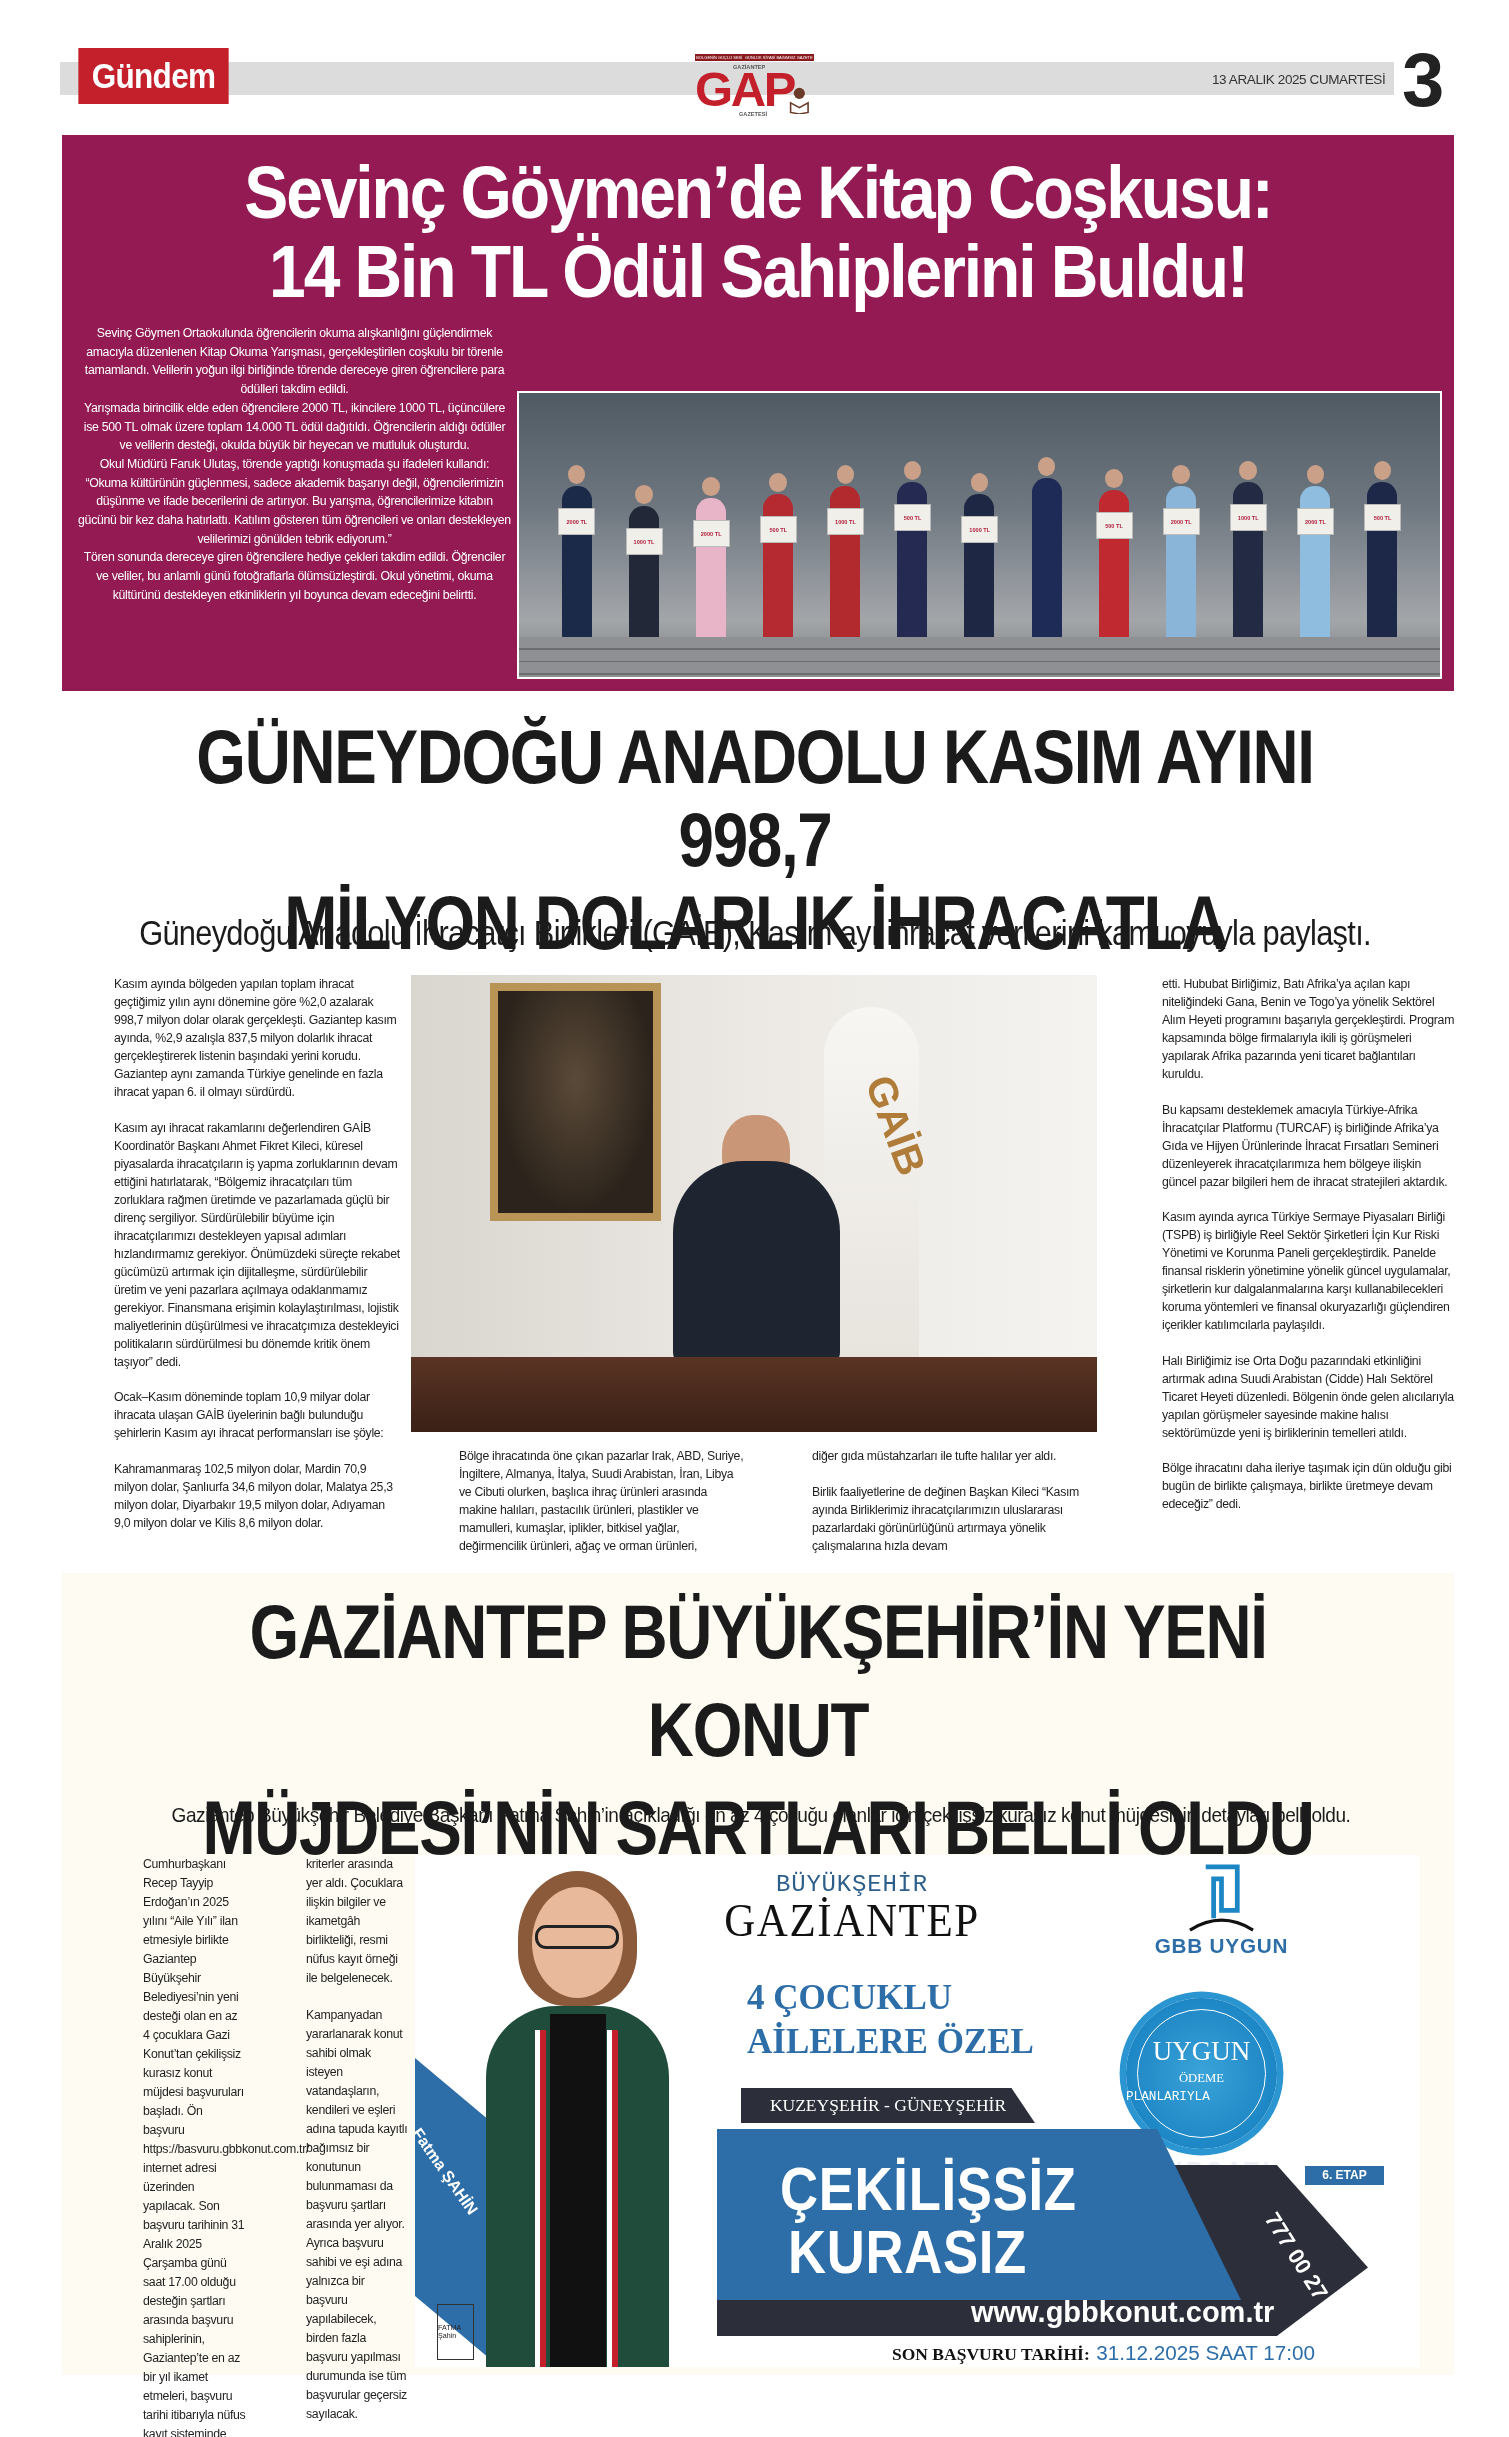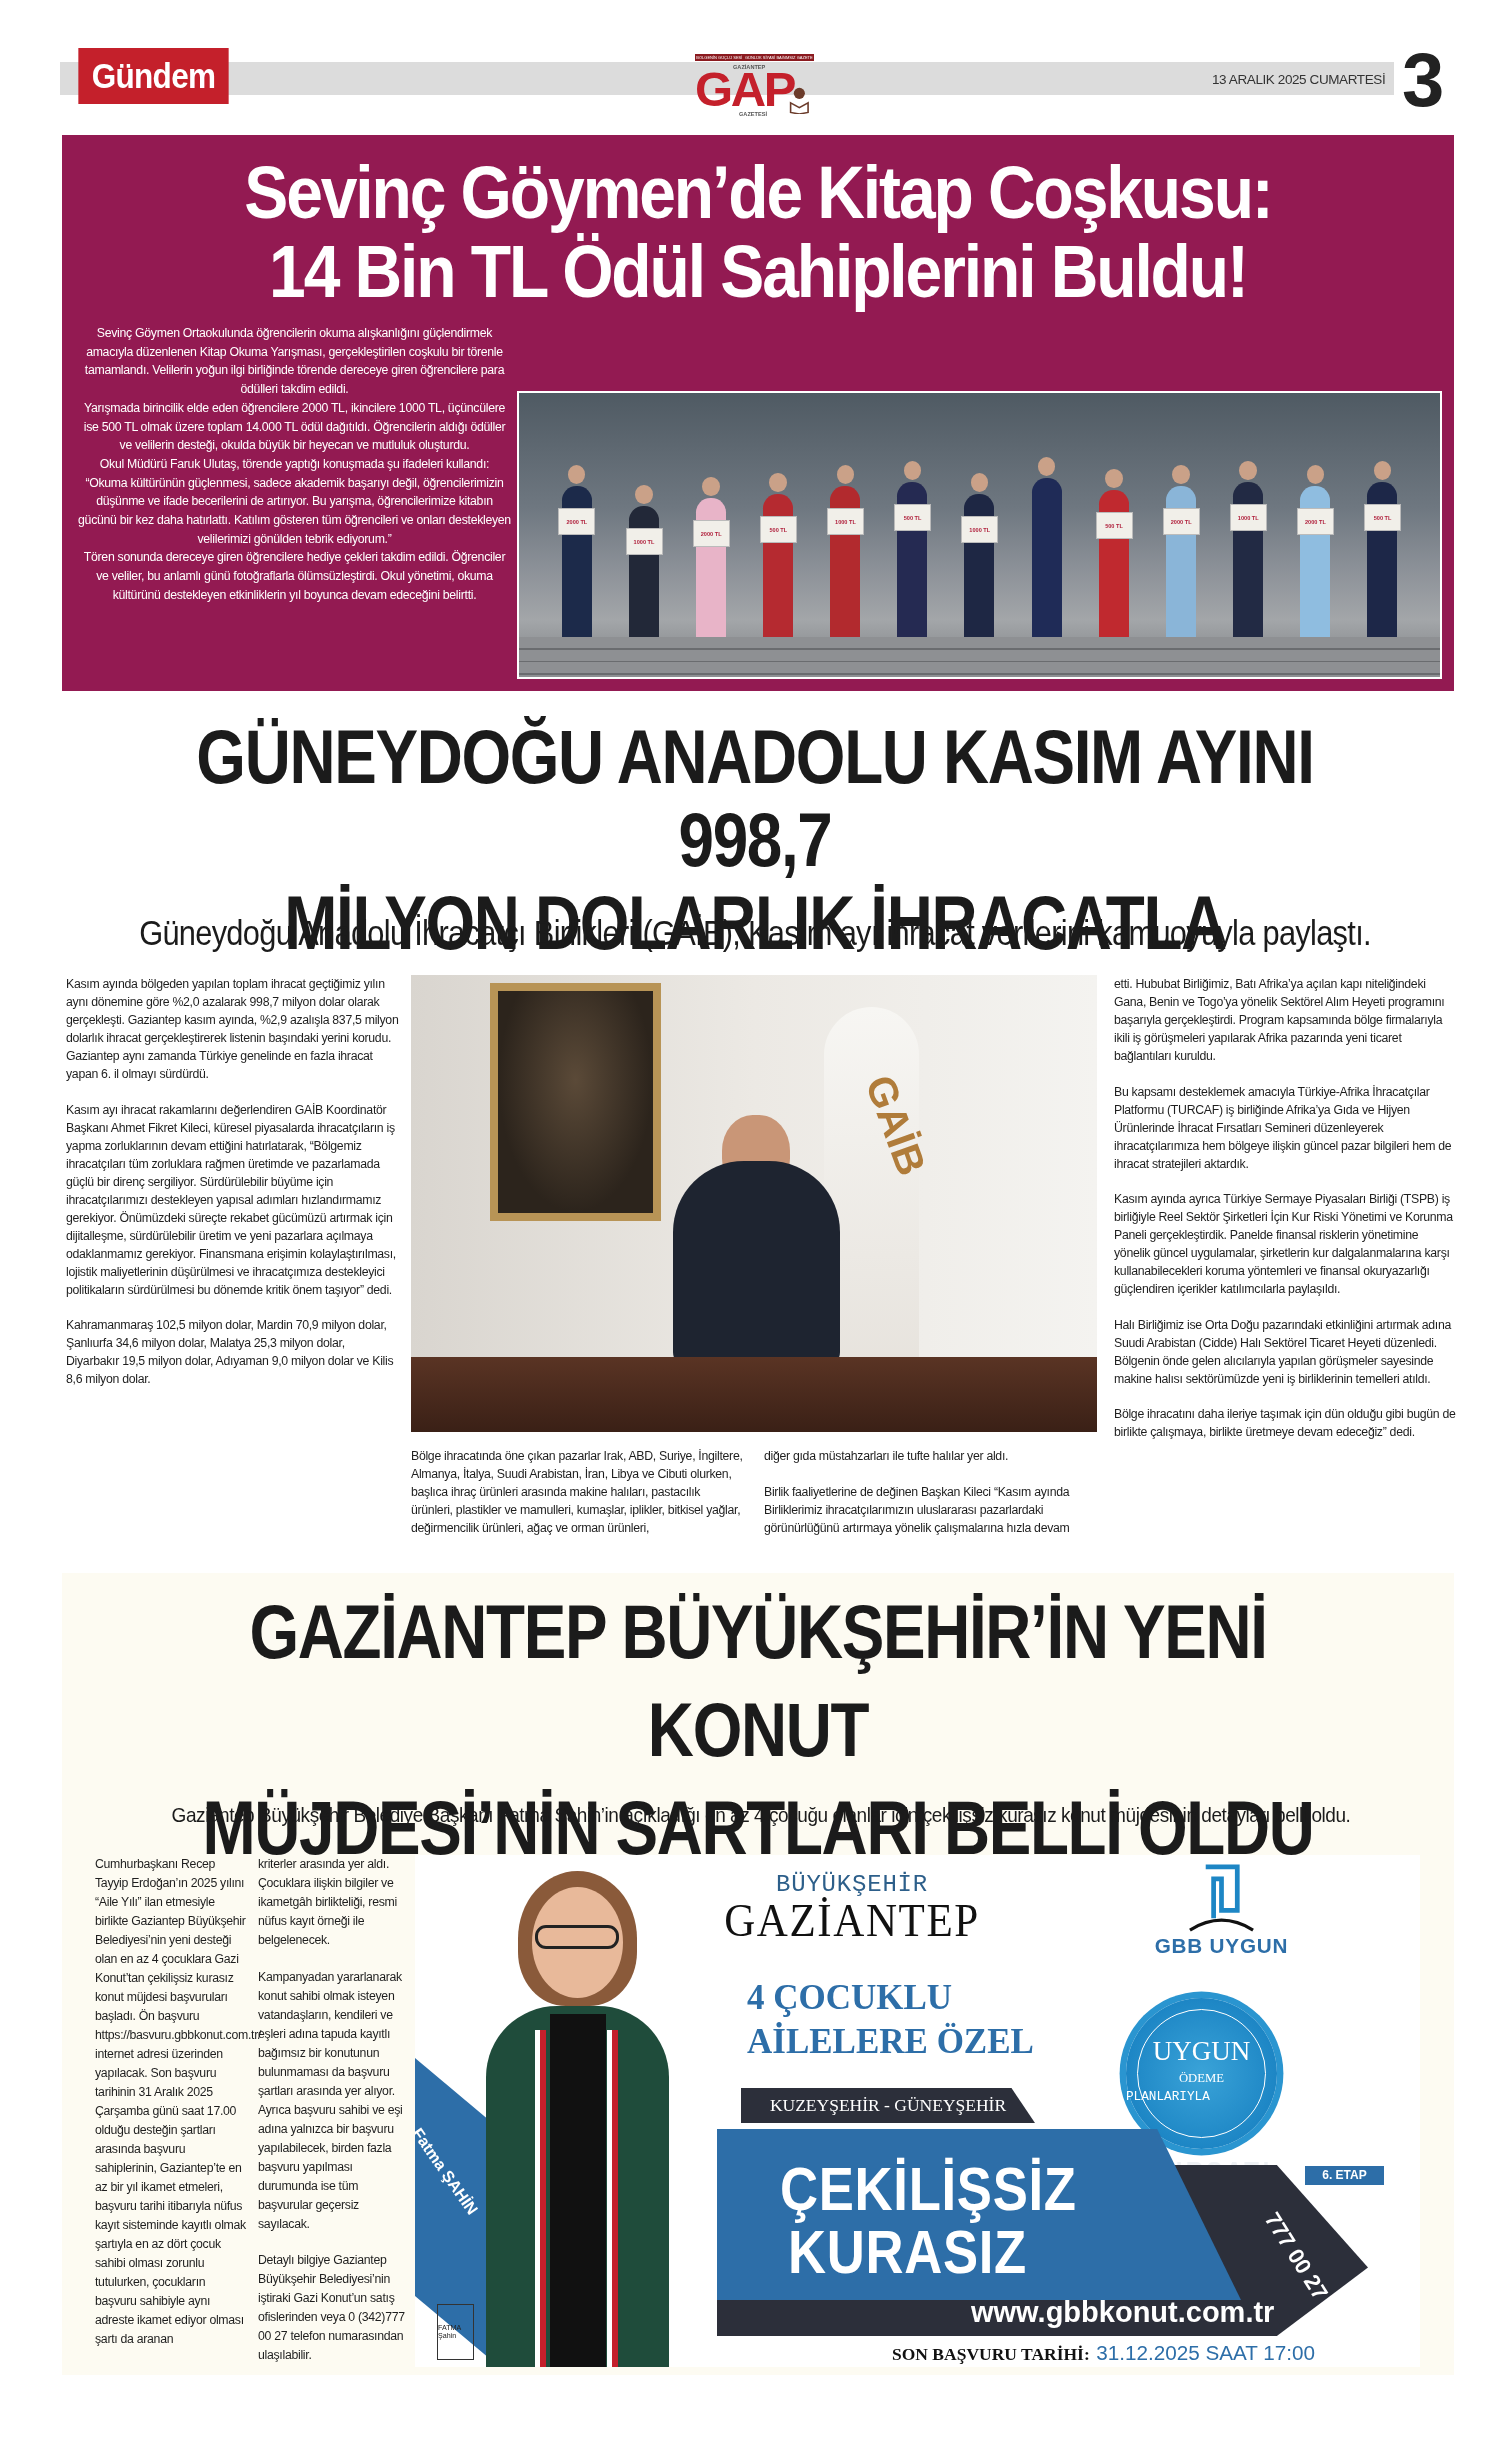--- a/index.html
+++ b/index.html
@@ -26,21 +26,21 @@
   .photo-people { position: absolute; bottom: 32px; left: 24px; right: 24px; height: 183px; display: flex; justify-content: space-around; align-items: flex-end; }
   .person { width: 30px; border-radius: 14.3px 14.3px 3.2px 3.2px; position: relative; }
   .person .head { position: absolute; top: -20.7px; left: 6.4px; width: 17.5px; height: 19px; border-radius: 50%; background: #caa188; }
   .person .cert { position: absolute; top: 22px; left: -3.2px; width: 37px; height: 27px; background: #f1efe9; border: 0.8px solid #bbb; font-size: 5.6px; font-weight: 700; color: #b0203c; display: flex; align-items: center; justify-content: center; }
   .photo-steps { position: absolute; bottom: 0; left: 0; right: 0; height: 40px; background: repeating-linear-gradient(180deg, #8e9093 0px, #8e9093 11px, #6a6c6f 11px, #6a6c6f 12.7px); }
 
   
   .art2-title { position: absolute; top: 715px; left: 32px; width: 1446px; text-align: center; font-weight: 900; font-size: 76px; line-height: 83px; letter-spacing: -1.6px; color: #1b1b1b; transform: scaleX(0.84); transform-origin: center; }
   .art2-sub { position: absolute; top: 913px; left: 32px; width: 1446px; text-align: center; font-size: 35px; color: #1b1b1b; letter-spacing: -0.8px; transform: scaleX(0.88); }
   .col { position: absolute; font-size: 12.3px; line-height: 18px; color: #1f1f1f; letter-spacing: -0.3px; }
-  .col p { margin-bottom: 17.5px; }
+  .col p { margin-bottom: 17.5px; margin-left: 48px; }
   .col1 { top: 975px; left: 66px; width: 334px; }
   .col3 { top: 975px; left: 1114px; width: 342px; }
   .col-mid-a { top: 1447px; left: 411px; width: 334px; }
   .col-mid-b { top: 1447px; left: 764px; width: 334px; }
   .art2-photo { position: absolute; top: 975px; left: 411px; width: 686px; height: 457px; background: linear-gradient(90deg, #d9d5cf 0%, #ece9e4 50%, #f4f3f0 100%); overflow: hidden; }
   .portrait-frame { position: absolute; top: 8px; left: 79px; width: 171px; height: 238px; background: #8a6a3a; border: 8px solid #b89456; }
   .portrait-inner { position: absolute; inset: 0; background: radial-gradient(ellipse at 50% 40%, #5b4a38 0%, #2c241c 70%); }
   .flag-stand { position: absolute; top: 32px; left: 413px; width: 95px; height: 381px; background: linear-gradient(180deg, #f7f6f3, #e6e2dc); border-radius: 48px 48px 0 0; }
   .gaib-mark { position: absolute; top: 127px; left: 433px; font-size: 41px; font-weight: 700; color: #b07c3a; transform: rotate(70deg); }
   .desk { position: absolute; bottom: 0; left: 0; right: 0; height: 75px; background: linear-gradient(180deg, #5a3424, #3a2016); }
@@ -184,20 +184,21 @@
 
 <div class="art2-title">
   <div>GÜNEYDOĞU ANADOLU KASIM AYINI 998,7</div>
   <div>MİLYON DOLARLIK İHRACATLA TAMAMLADI</div>
 </div>
 <div class="art2-sub">Güneydoğu Anadolu İhracatçı Birlikleri (GAİB), Kasım ayı ihracat verilerini kamuoyuyla paylaştı.</div>
 
 <div class="col col1">
   <p>Kasım ayında bölgeden yapılan toplam ihracat geçtiğimiz yılın aynı dönemine göre %2,0 azalarak 998,7 milyon dolar olarak gerçekleşti. Gaziantep kasım ayında, %2,9 azalışla 837,5 milyon dolarlık ihracat gerçekleştirerek listenin başındaki yerini korudu. Gaziantep aynı zamanda Türkiye genelinde en fazla ihracat yapan 6. il olmayı sürdürdü.</p>
   <p>Kasım ayı ihracat rakamlarını değerlendiren GAİB Koordinatör Başkanı Ahmet Fikret Kileci, küresel piyasalarda ihracatçıların iş yapma zorluklarının devam ettiğini hatırlatarak, “Bölgemiz ihracatçıları tüm zorluklara rağmen üretimde ve pazarlamada güçlü bir direnç sergiliyor. Sürdürülebilir büyüme için ihracatçılarımızı destekleyen yapısal adımları hızlandırmamız gerekiyor. Önümüzdeki süreçte rekabet gücümüzü artırmak için dijitalleşme, sürdürülebilir üretim ve yeni pazarlara açılmaya odaklanmamız gerekiyor. Finansmana erişimin kolaylaştırılması, lojistik maliyetlerinin düşürülmesi ve ihracatçımıza destekleyici politikaların sürdürülmesi bu dönemde kritik önem taşıyor” dedi.</p>
+  <p>Ocak–Kasım döneminde toplam 10,9 milyar dolar ihracata ulaşan GAİB üyelerinin bağlı bulunduğu şehirlerin Kasım ayı ihracat performansları ise şöyle:</p>
   <p>Kahramanmaraş 102,5 milyon dolar, Mardin 70,9 milyon dolar, Şanlıurfa 34,6 milyon dolar, Malatya 25,3 milyon dolar, Diyarbakır 19,5 milyon dolar, Adıyaman 9,0 milyon dolar ve Kilis 8,6 milyon dolar.</p>
 </div>
 
 <div class="art2-photo">
   <div class="portrait-frame">
       <div class="portrait-inner"></div>
     </div>
   <div class="flag-stand"></div>
   <div class="gaib-mark">GAİB</div>
   <div class="man-head"></div>

